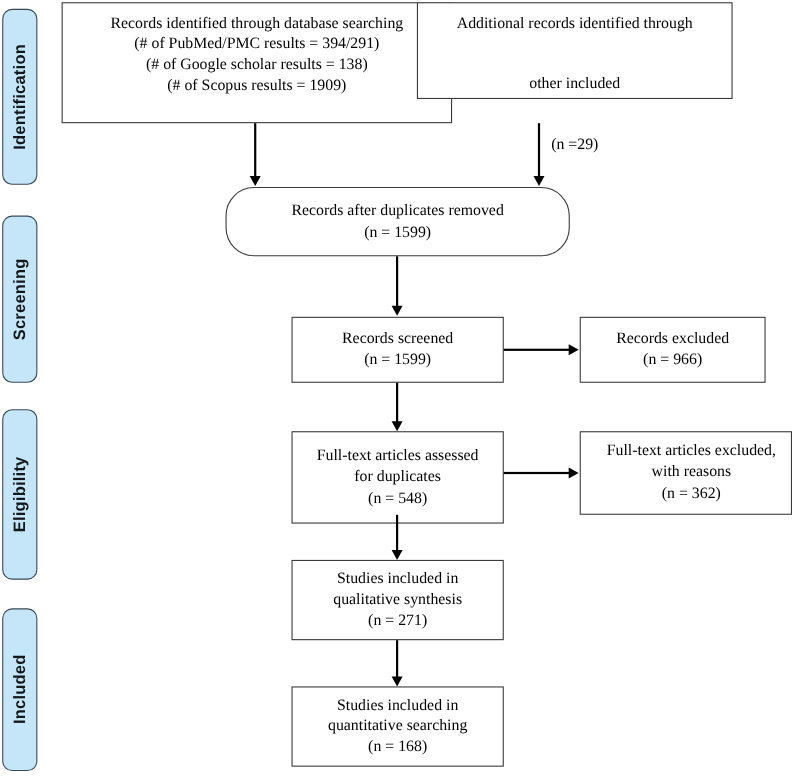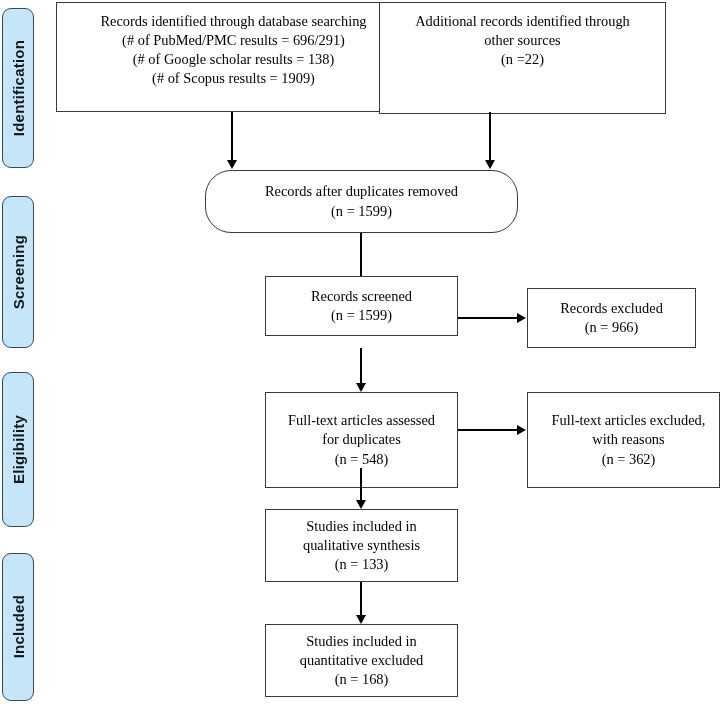--- a/index.html
+++ b/index.html
@@ -109,87 +109,87 @@
   <div class="stage-tab" style="left:2px; top:372px; width:32px; height:155px;">
     <span class="stage-label">Eligibility</span>
   </div>
 
   <div class="stage-tab" style="left:2px; top:553px; width:32px; height:148px;">
     <span class="stage-label">Included</span>
   </div>
 
   <div class="flow-box" style="left:56px; top:2px; width:355px; height:110px;">
     <span class="line">Records identified through database searching</span>
-    <span class="line">(# of PubMed/PMC results = 696/291)</span>
+    <span class="line">(# of PubMed/PMC results = 394/291)</span>
     <span class="line">(# of Google scholar results = 138)</span>
     <span class="line">(# of Scopus results = 1909)</span>
   </div>
 
-  <div class="flow-box" style="left:379px; top:2px; width:287px; height:112px;">
+  <div class="flow-box" style="left:379px; top:2px; width:287px; height:88px;gap:36px;">
     <span class="line">Additional records identified through</span>
-    <span class="line">other sources</span>
-    <span class="line">(n =22)</span>
+    <span class="line">other included</span>
+    <span class="line">(n =29)</span>
   </div>
 
   <div class="vline" style="left:231px; top:112px; height:49px;"></div>
   <div class="arrow-down" style="left:226.5px; top:160px;"></div>
 
   <div class="vline" style="left:489px; top:112px; height:49px;"></div>
   <div class="arrow-down" style="left:484.5px; top:160px;"></div>
 
   <div class="flow-box centered" style="left:205px; top:170px; width:313px; height:63px;border-radius:26px;">
     <span class="line">Records after duplicates removed</span>
     <span class="line">(n = 1599)</span>
   </div>
 
   <div class="vline" style="left:360px; top:233px; height:46px;"></div>
   <div class="arrow-down" style="left:355.5px; top:278px;"></div>
 
-  <div class="flow-box centered" style="left:265px; top:276px; width:193px; height:60px;">
+  <div class="flow-box centered" style="left:265px; top:288px; width:193px; height:60px;">
     <span class="line">Records screened</span>
     <span class="line">(n = 1599)</span>
   </div>
 
   <div class="hline" style="left:458px; top:317px; width:60px;"></div>
   <div class="arrow-right" style="left:517px; top:312.5px;"></div>
 
   <div class="flow-box centered" style="left:527px; top:288px; width:169px; height:60px;">
     <span class="line">Records excluded</span>
     <span class="line">(n = 966)</span>
   </div>
 
   <div class="vline" style="left:360px; top:348px; height:36px;"></div>
   <div class="arrow-down" style="left:355.5px; top:383px;"></div>
 
-  <div class="flow-box centered" style="left:265px; top:392px; width:193px; height:96px;">
+  <div class="flow-box centered" style="left:265px; top:392px; width:193px; height:84px;">
     <span class="line">Full-text articles assessed</span>
     <span class="line">for duplicates</span>
     <span class="line">(n = 548)</span>
   </div>
 
   <div class="hline" style="left:458px; top:429px; width:60px;"></div>
   <div class="arrow-right" style="left:517px; top:424.5px;"></div>
 
-  <div class="flow-box centered" style="left:527px; top:392px; width:193px; height:96px;padding-left:10px;">
+  <div class="flow-box centered" style="left:527px; top:392px; width:193px; height:76px;padding-left:10px;">
     <span class="line">Full-text articles excluded,</span>
     <span class="line">with reasons</span>
     <span class="line">(n = 362)</span>
   </div>
 
   <div class="vline" style="left:360px; top:468px; height:33px;"></div>
   <div class="arrow-down" style="left:355.5px; top:500px;"></div>
 
   <div class="flow-box centered" style="left:265px; top:509px; width:193px; height:73px;">
     <span class="line">Studies included in</span>
     <span class="line">qualitative synthesis</span>
-    <span class="line">(n = 133)</span>
+    <span class="line">(n = 271)</span>
   </div>
 
   <div class="vline" style="left:360px; top:582px; height:34px;"></div>
   <div class="arrow-down" style="left:355.5px; top:615px;"></div>
 
   <div class="flow-box centered" style="left:265px; top:624px; width:193px; height:73px;">
     <span class="line">Studies included in</span>
-    <span class="line">quantitative excluded</span>
+    <span class="line">quantitative searching</span>
     <span class="line">(n = 168)</span>
   </div>
 
 </div>
 
 </body></html>

